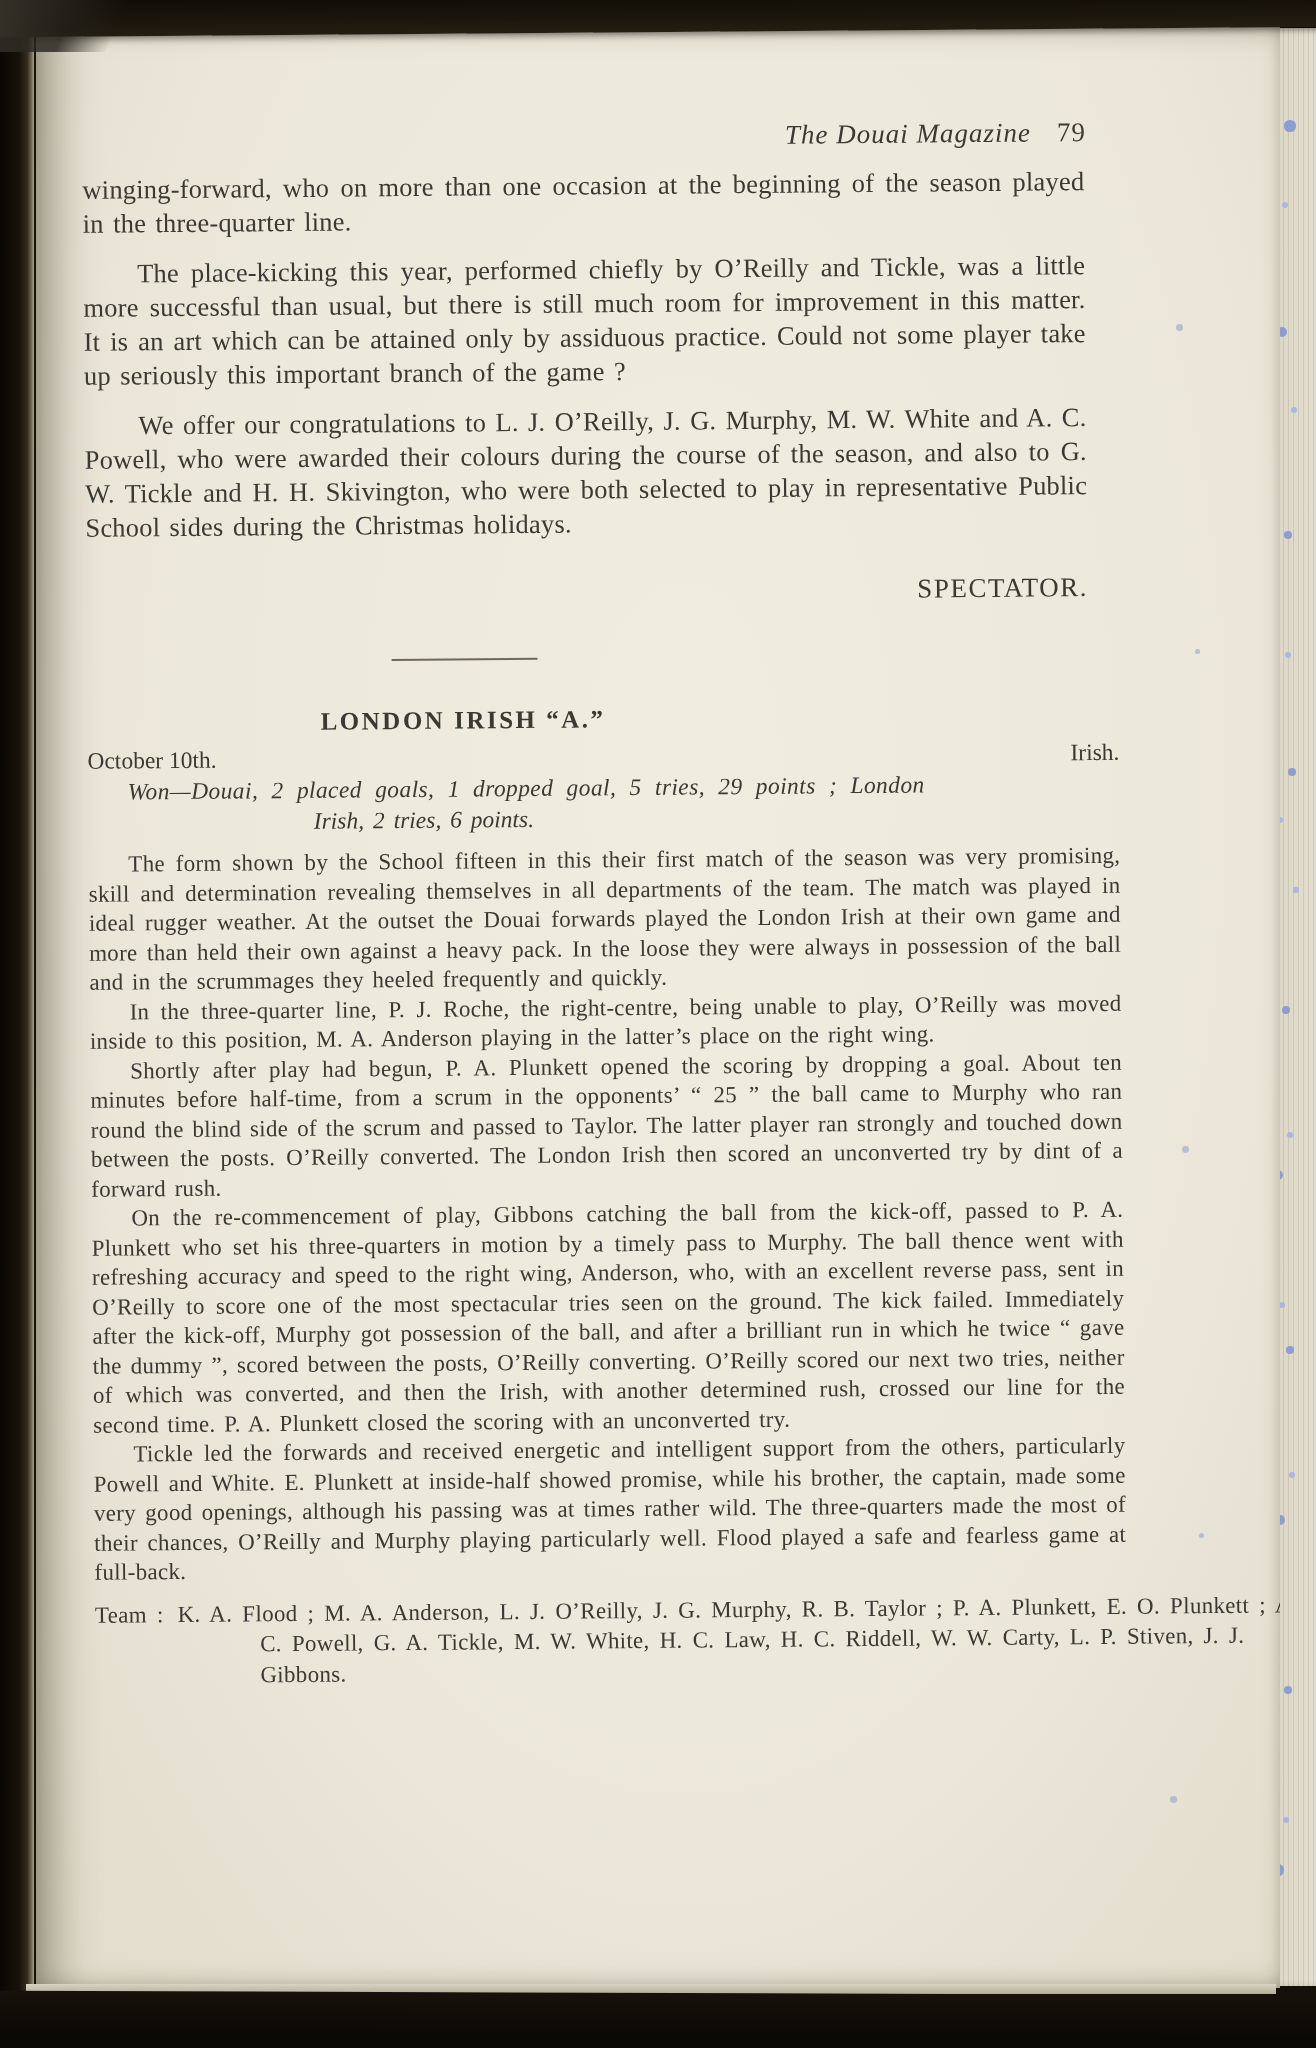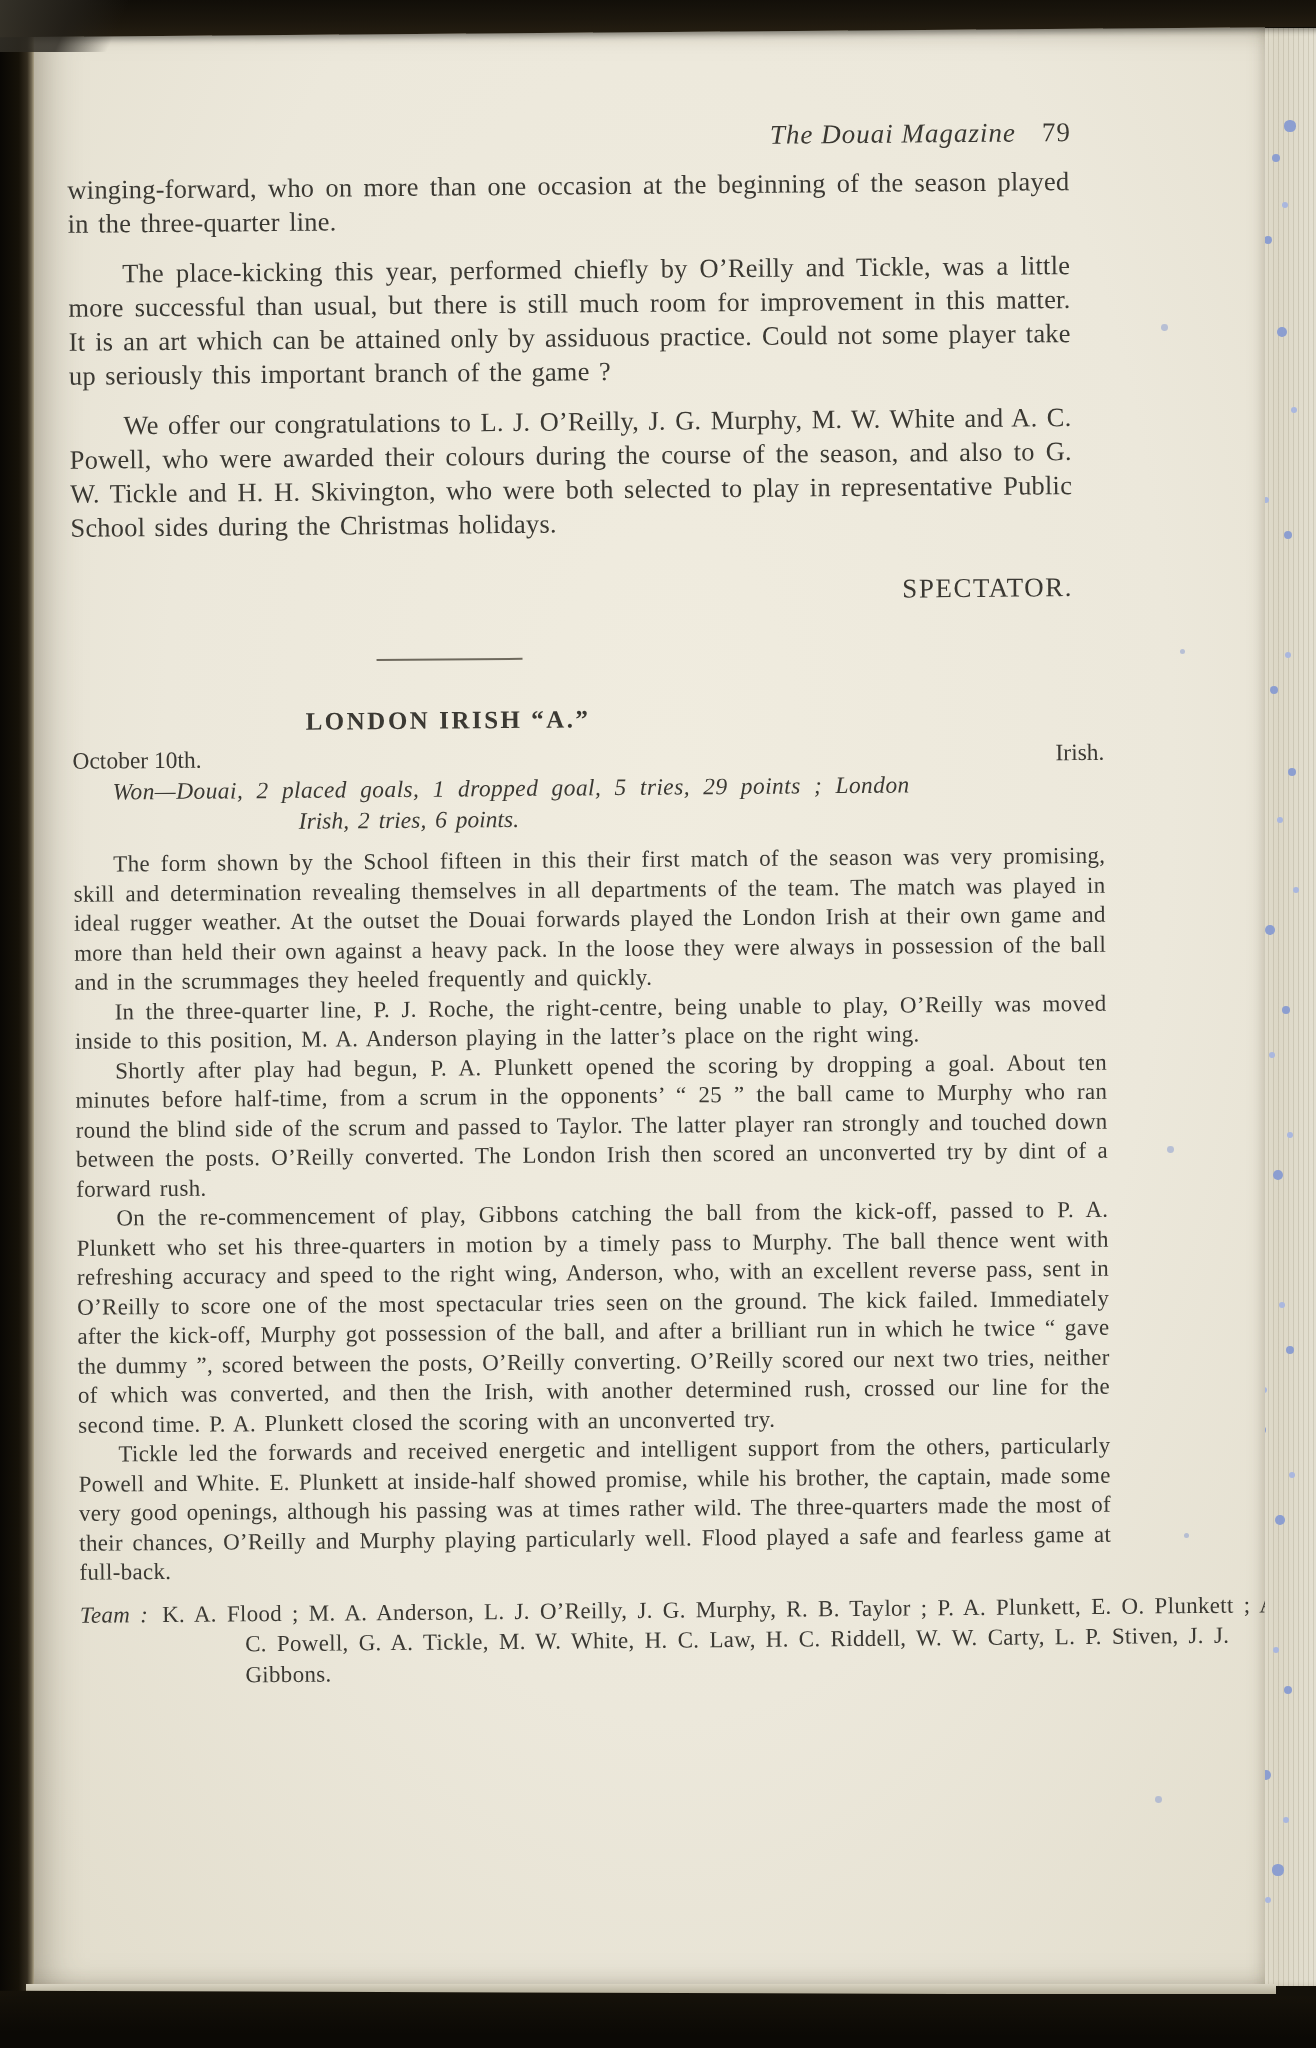--- a/index.html
+++ b/index.html
@@ -52,21 +52,21 @@
     20px 1905px 0 2px;}
   .speckles-b{color:#aab7de;box-shadow:
     30px 40px 0 1px,55px 175px 0 1px,24px 255px 0 1px,64px 380px 0 1px,
     36px 470px 0 1px,18px 540px 0 1px,58px 625px 0 1px,28px 705px 0 1px,
     50px 790px 0 1px,66px 860px 0 1px,22px 945px 0 1px,42px 1025px 0 1px,
     60px 1105px 0 1px,26px 1190px 0 1px,52px 1275px 0 1px,34px 1360px 0 1px,
     62px 1445px 0 1px,18px 1530px 0 1px,46px 1620px 0 1px,28px 1710px 0 1px,
     56px 1790px 0 1px,38px 1870px 0 1px;}
   
   .page{
-    position:absolute;left:21px;top:26px;width:1200px;height:1962px;overflow:hidden;
+    position:absolute;left:36px;top:26px;width:1200px;height:1962px;overflow:hidden;
     background:radial-gradient(ellipse at 52% 38%,#f0ecdf 0%,var(--page-bg,#ece8db) 55%,#e1dccb 100%);
     box-shadow:inset 34px 0 46px -20px rgba(62,52,32,0.5),
                inset -10px 0 20px -12px rgba(90,80,55,0.28),
                inset 0 14px 24px -16px rgba(60,50,30,0.35),
                inset 0 -12px 22px -14px rgba(60,50,30,0.3);
     padding-left:44px;
   }
   .page-speckles{position:absolute;left:0;top:0;width:3px;height:3px;border-radius:50%;
     color:rgba(140,158,208,0.55);
     box-shadow:1142px 300px 0 2px,1160px 624px 0 1px,1148px 1122px 0 2px,1164px 1508px 0 1px,1136px 1772px 0 2px;}
@@ -114,21 +114,21 @@
   }
   .report{
     margin:0;width:1032px;font-size:23px;line-height:29.5px;
     text-align:justify;text-indent:40px;word-spacing:2.5px;letter-spacing:0.3px;
   }
   .report.first{margin-top:12px;}
   .team{
     margin:13px 0 0;width:1040px;font-size:23px;line-height:30.5px;
     padding-left:165px;text-indent:-165px;word-spacing:4px;letter-spacing:0.3px;
   }
-  .team-label{font-style:italic;margin-right:14px;}
+  .team-label{margin-right:14px;}
 </style>
 </head>
 <body>
 
 <div>
 
   <div class="edge-stack">
     <span class="speckles speckles-a"></span>
     <span class="speckles speckles-b"></span>
   </div>

